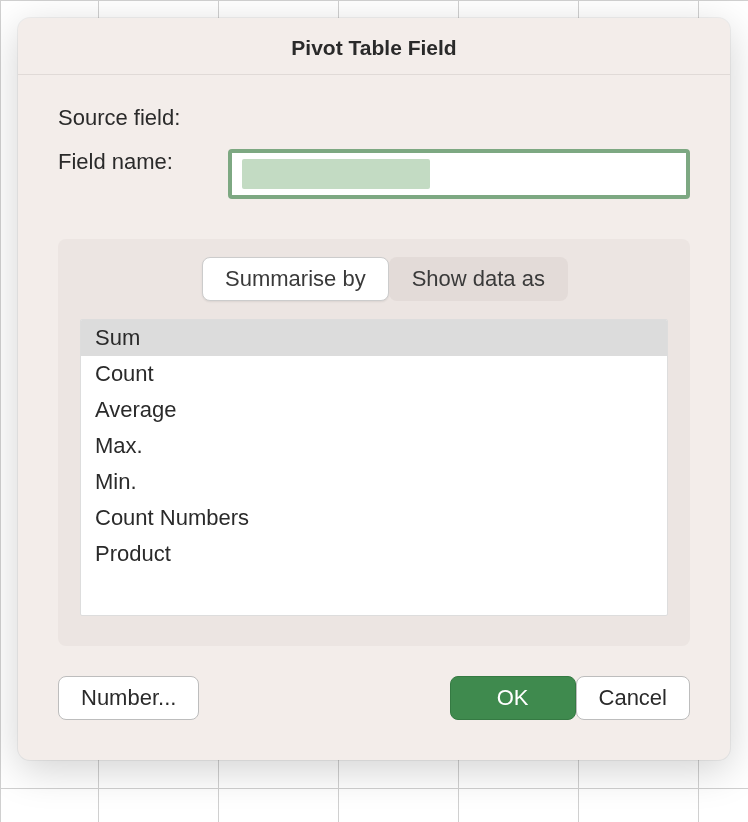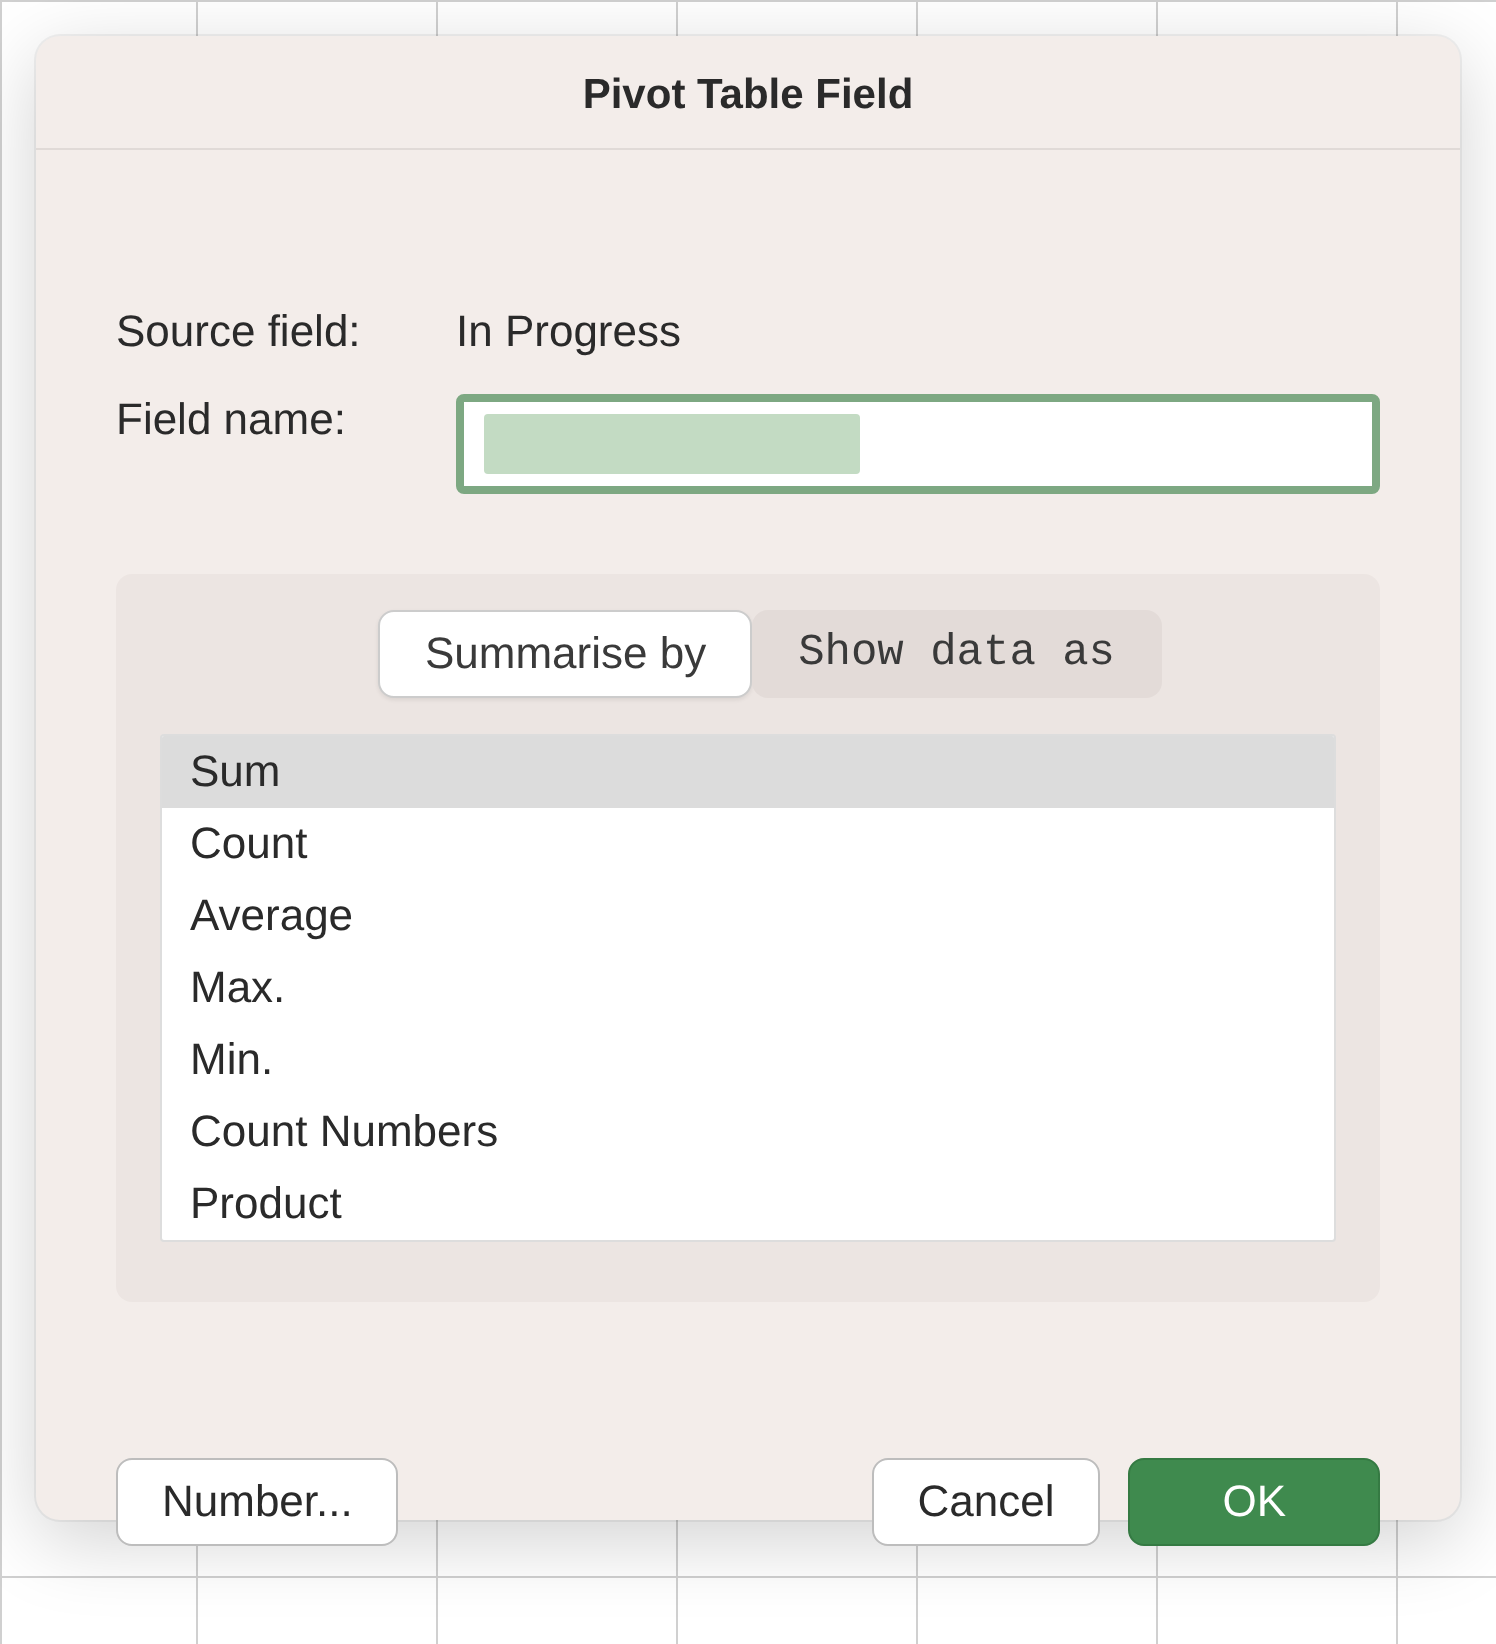--- a/index.html
+++ b/index.html
@@ -38,21 +38,20 @@
       position: absolute;
       left: 18px;
       top: 18px;
       width: 712px;
       height: 742px;
       background: #f3edea;
       border-radius: 12px;
       box-shadow: 0 10px 40px rgba(0,0,0,0.18), 0 0 0 1px rgba(0,0,0,0.05);
       display: flex;
       flex-direction: column;
-      gap: 48px;
     }
     .title-bar {
       text-align: center;
       padding: 18px 0 14px 0;
       border-bottom: 1px solid rgba(0,0,0,0.08);
     }
     .title-text {
       font-size: 21px;
       font-weight: 700;
       color: #2a2a2a;
@@ -133,21 +132,20 @@
     .tab.active {
       background: #fff;
       border: 1px solid #ccc;
       box-shadow: 0 1px 2px rgba(0,0,0,0.08);
       font-weight: 500;
       margin-left: 22px;
     }
     .tab.inactive {
       background: #e3dbd8;
       color: #3a3a3a;
-      font-family: Liberation Mono, monospace;
     }
     .listbox {
       background: #fff;
       border-radius: 2px;
       flex: 1;
       overflow: auto;
       border: 1px solid #ddd;
     }
     .list-item {
       font-size: 22px;
@@ -201,21 +199,20 @@
 
 <div class="dialog">
   <div class="title-bar">
     <span class="title-text">Pivot Table Field</span>
   </div>
 
   <div class="content">
 
     <div class="row">
       <span class="label">Source field:</span>
-      <span class="value-text">In Progress</span>
     </div>
 
     <div class="row">
       <span class="label">Field name:</span>
       <div class="input-wrap">
         <span class="sel-overlay">Sum of In Progress</span>
         <input type="text" value="Sum of In Progress" style="">
       </div>
     </div>
 
@@ -233,16 +230,16 @@
         <div class="list-item">Count Numbers</div>
         <div class="list-item">Product</div>
       </div>
     </div>
 
   </div>
 
   <div class="footer">
     <button class="btn">Number...</button>
     <div class="footer-spacer"></div>
+    <button class="btn btn-ok">OK</button>
     <button class="btn">Cancel</button>
-    <button class="btn btn-ok">OK</button>
   </div>
 </div>
 
 </body></html>

